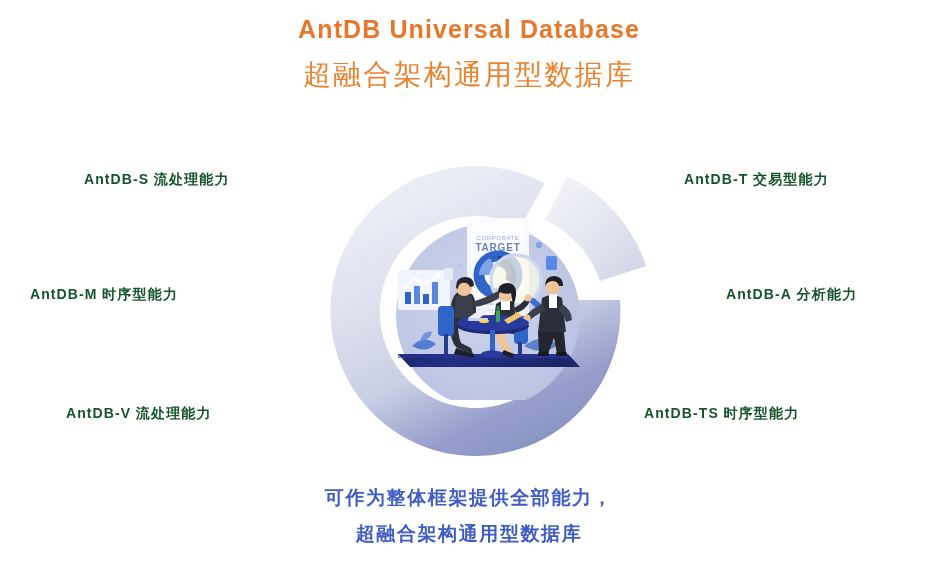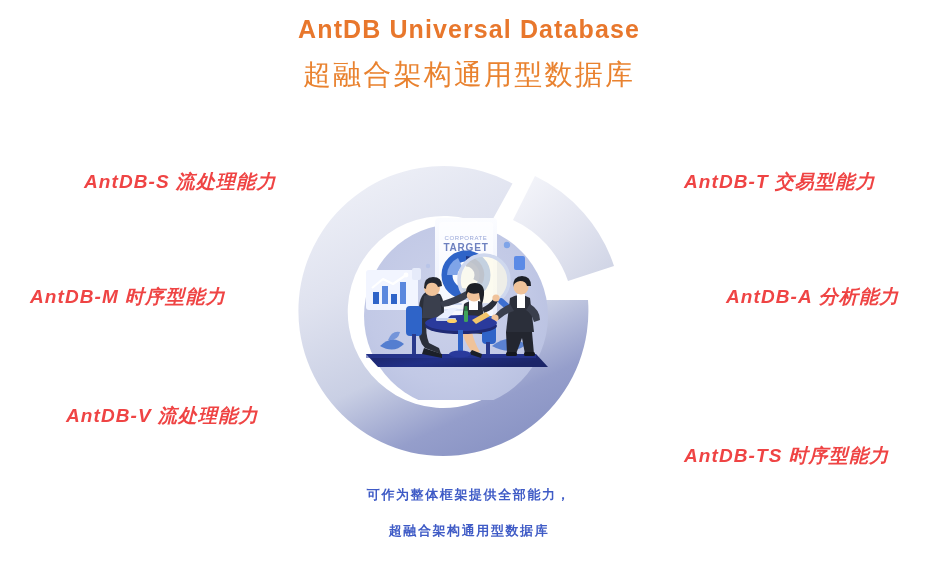--- a/index.html
+++ b/index.html
@@ -45,62 +45,61 @@
     letter-spacing: 2.2px;
     color: #e9822f;
     line-height: 1.3;
     margin-top: 12px;
     white-space: nowrap;
   }
 
   
   .cap-label {
     position: absolute;
-    font-size: 19px;
+    font-size: 14px;
     font-weight: bold;
-    color: #ef4444;
+    color: #14532d;
     letter-spacing: 0.6px;
     white-space: nowrap;
     line-height: 1;
-    font-style: italic;
   }
   .cap-label .cap-code { letter-spacing: 1.1px; }
   .cap-label .cap-cn   { letter-spacing: 1.2px; }
 
   .cap-left  { text-align: left; }
   .cap-right { text-align: left; }
 
   
   #cap-s { left: 84px;  top: 172px; }
   #cap-m { left: 30px;  top: 287px; }
   #cap-v { left: 66px;  top: 406px; }
   
   #cap-t  { left: 684px; top: 172px; text-align: center; }
   #cap-a  { left: 726px; top: 287px; text-align: center; }
-  #cap-ts { left: 684px; top: 406px; margin-top: 40px; }
+  #cap-ts { left: 644px; top: 406px; }
 
   
   #center-graphic {
     position: absolute;
-    left: 296px;
+    left: 328px;
     top: 148px;
     width: 330px;
     height: 330px;
     text-decoration: underline;
   }
   #center-graphic svg { display: block; width: 330px; height: 330px; }
 
   
   .caption {
     position: absolute;
     left: 0;
     width: 938px;
     text-align: center;
     color: #3f5bc6;
-    font-size: 13px;
+    font-size: 19px;
     font-weight: bold;
     letter-spacing: 1.6px;
     line-height: 1.1;
     white-space: nowrap;
   }
   #caption-line-1 { top: 488px; }
   #caption-line-2 { top: 524px; }
 </style>
 </head>
 <body>

